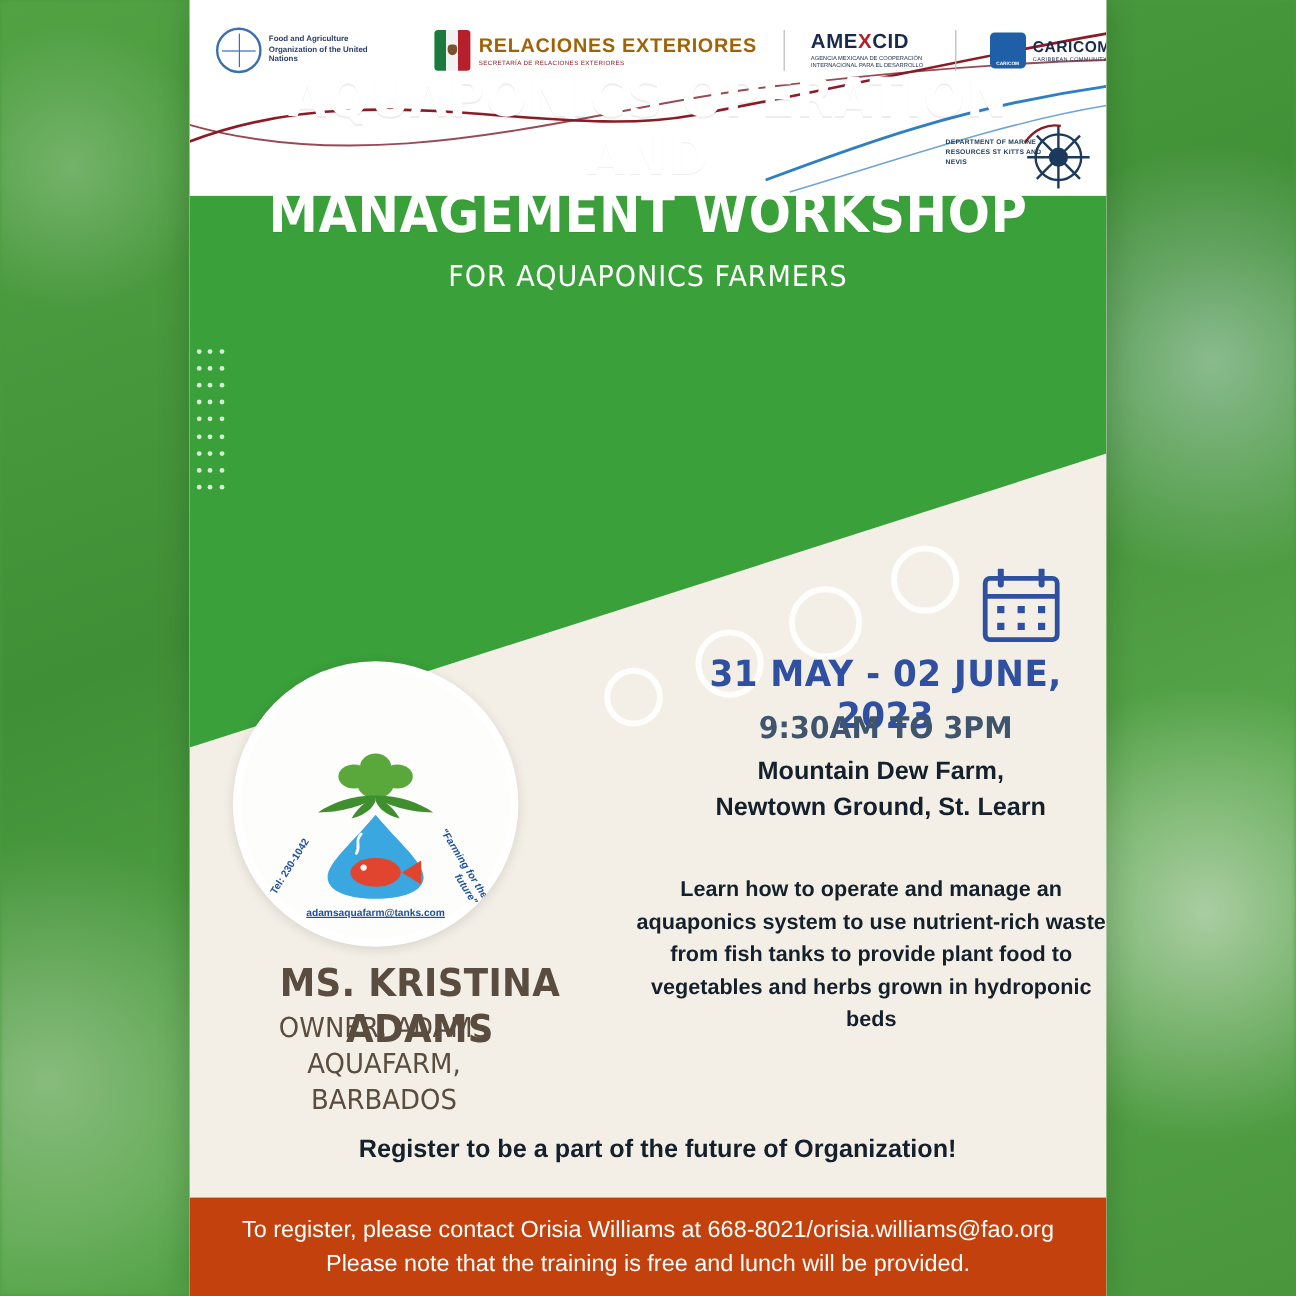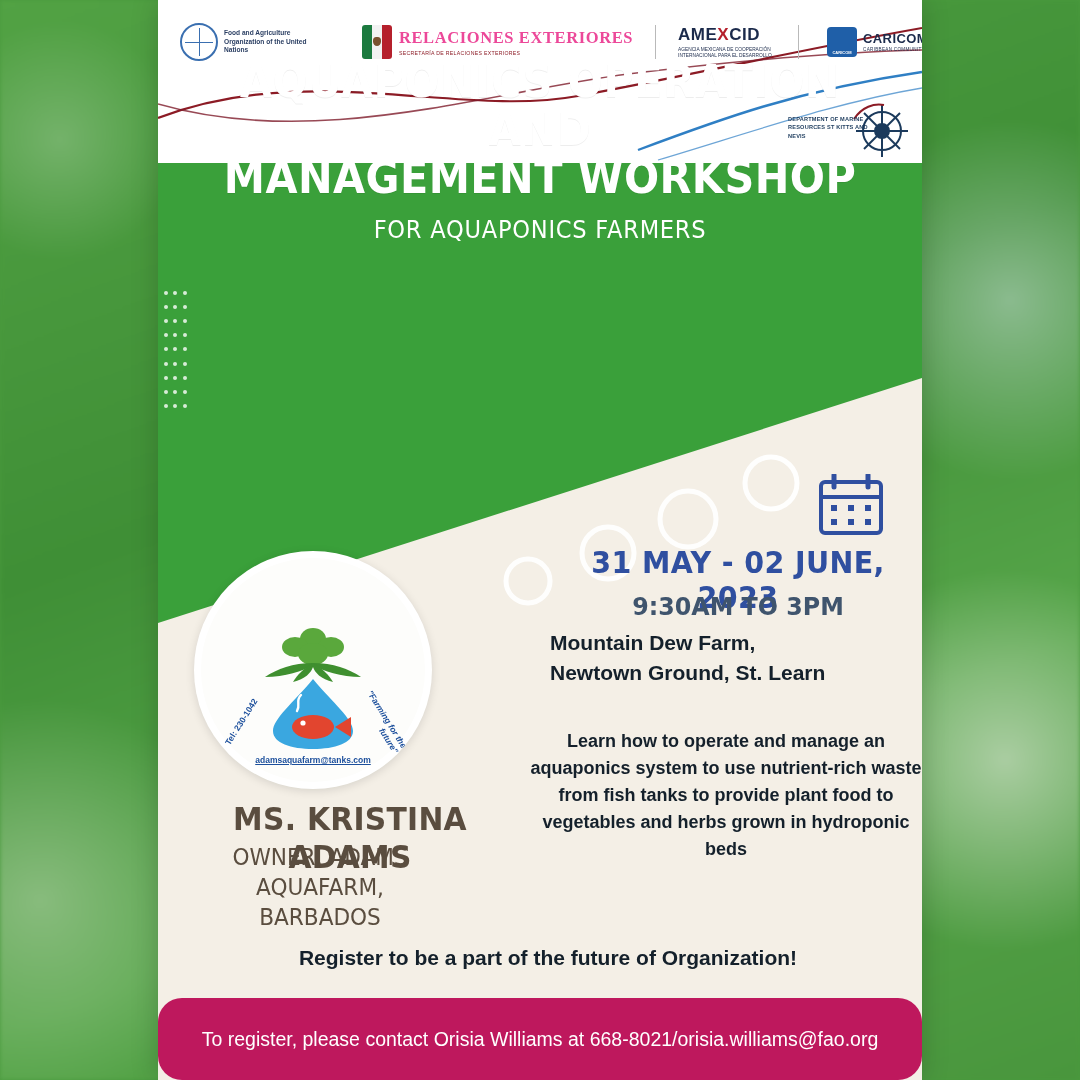--- a/index.html
+++ b/index.html
@@ -116,25 +116,25 @@
   .rel-shield::after {
     content:"";
     position: absolute;
     left: 11px; top: 12px;
     width: 8px; height: 9px;
     background: #7a5230;
     border-radius: 40% 40% 50% 50%;
   }
   .rel-titles { color:#8c1b25; }
   .rel-title {
-    font-family: Liberation Serif, serif;
+    font-family: Liberation Sans, sans-serif;
     font-size: 16.5px;
     font-weight: 700;
     letter-spacing: 0.6px;
-    color: #ec4899;
+    color: #a16207;
     white-space: nowrap;
   }
   .rel-sub {
     font-size: 5.2px;
     letter-spacing: 0.3px;
     color: #8c1b25;
     margin-top: 2px;
     white-space: nowrap;
   }
 
@@ -313,20 +313,21 @@
     font-family: "DejaVu Sans", sans-serif;
     font-weight: 700;
     font-size: 25px;
     color: #3f546d;
     transform: scaleX(0.95);
   }
   .venue {
     position: absolute;
     left: 392px; top: 628px;
     width: 368px;
+    text-align: center;
     font-size: 21px;
     font-weight: 700;
     line-height: 1.45;
     color: #14202b;
   }
   .desc {
     position: absolute;
     left: 372px; top: 728px;
     width: 392px;
     text-align: center;
@@ -444,29 +445,28 @@
     transform: scaleX(0.94);
     text-align: center;
   }
 
   
   .footer {
     position: absolute;
     left: 0; bottom: 0;
     width: 764px;
     height: 82px;
-    background: #be185d;
+    background: #c2410c;
     color: #ffffff;
     display: flex;
     flex-direction: column;
     align-items: center;
     justify-content: center;
     gap: 5px;
     text-align: center;
-    border-radius: 24px;
   }
   .footer-line { font-size: 19.5px; font-weight: 400; }
 </style>
 </head>
 <body>
 
 <div id="stage">
   <div class="bg-blur"></div>
 
   <div class="poster">
@@ -641,16 +641,17 @@
     </div>
 
     <div class="speaker-name">MS. KRISTINA ADAMS</div>
     <div class="speaker-role">
       <div>OWNER, ADAMS AQUAFARM,</div>
       <div>BARBADOS</div>
     </div>
 
     <div class="footer">
       <div class="footer-line">To register, please contact Orisia Williams at 668-8021/orisia.williams@fao.org</div>
+      <div class="footer-line">Please note that the training is free and lunch will be provided.</div>
     </div>
 
   </div>
 </div>
 
 </body></html>

